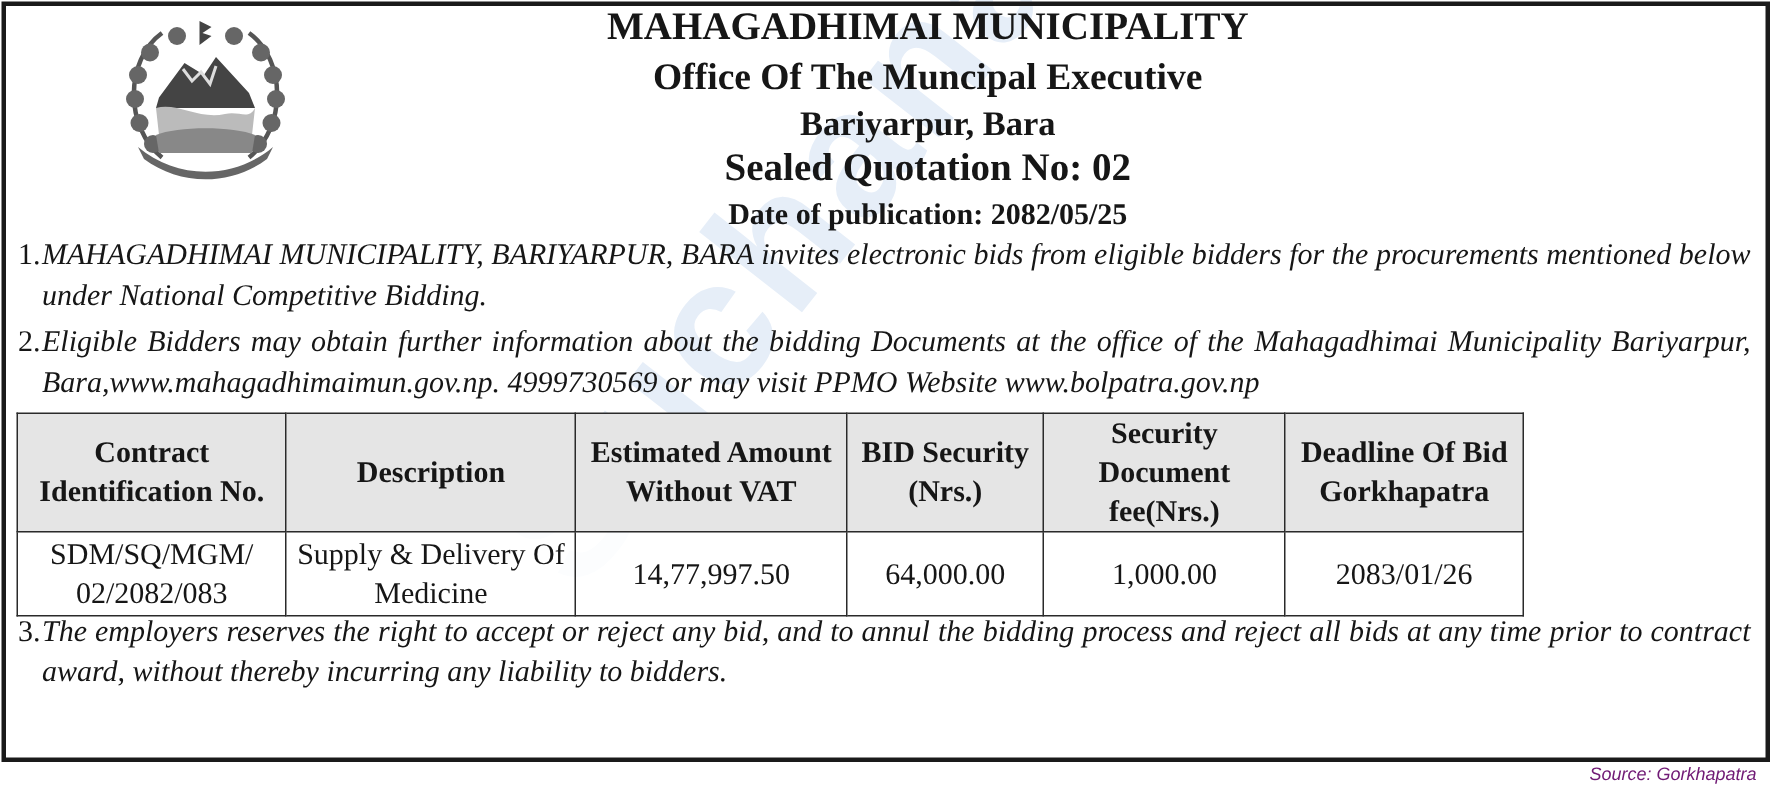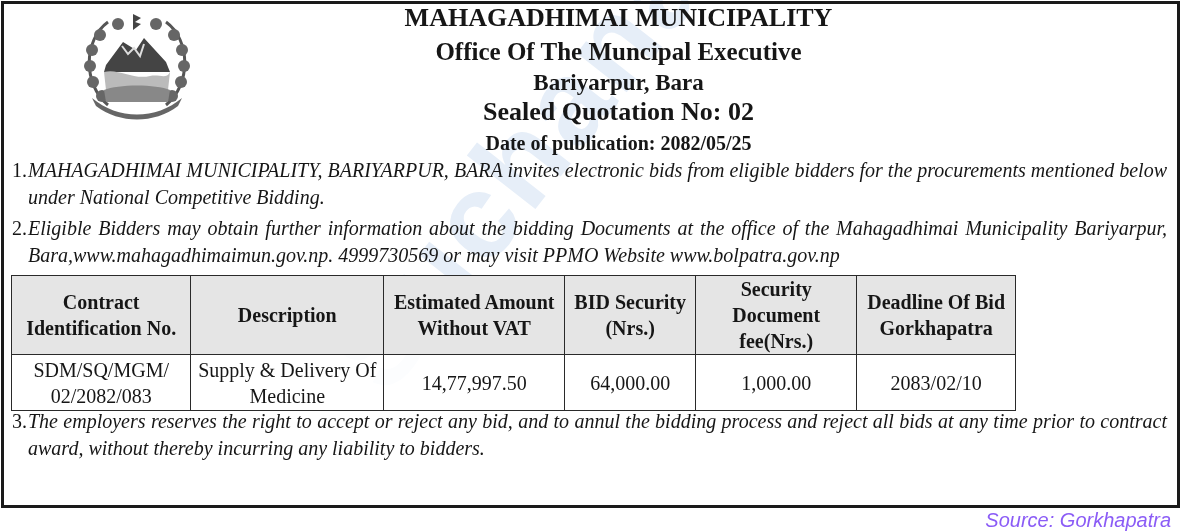--- a/index.html
+++ b/index.html
@@ -42,21 +42,21 @@
       position: absolute; left: 11px; top: 275px; width: 1005px; z-index: 1;
       border-collapse: collapse; font-size: 20px;
     }
     table.tbl th, table.tbl td {
       border: 1.5px solid #2a2a2a; text-align: center; padding: 0 4px; line-height: 26px;
     }
     table.tbl th { background: #e5e5e5; font-weight: bold; height: 56px; }
     table.tbl td { background: rgba(255,255,255,0.85); height: 55px; }
     .source {
       position: absolute; right: 10px; top: 509px; font-family: "Liberation Sans", sans-serif;
-      font-style: italic; font-size: 20px; color: #8b5cf6; z-index: 1;
+      font-style: italic; font-size: 12px; color: #701a75; z-index: 1;
     }
   </style>
 </head>
 <body>
 
 <div class="watermark">Suchana</div>
 
 <div class="frame"></div>
 
 <div class="emblem">
@@ -122,21 +122,21 @@
       <th>Deadline Of Bid Gorkhapatra</th>
     </tr>
   </thead>
   <tbody>
     <tr>
       <td>SDM/SQ/MGM/ 02/2082/083</td>
       <td>Supply &amp; Delivery Of Medicine</td>
       <td>14,77,997.50</td>
       <td>64,000.00</td>
       <td>1,000.00</td>
-      <td>2083/02/10</td>
+      <td>2083/01/26</td>
     </tr>
   </tbody>
 </table>
 
 <div class="para p3">
   <span class="num">3.</span>
   <span class="txt">The employers reserves the right to accept or reject any bid, and to annul the bidding process and reject all bids at any time prior to contract award, without thereby incurring any liability to bidders.</span>
 </div>
 
 <div class="source">Source: Gorkhapatra</div>

